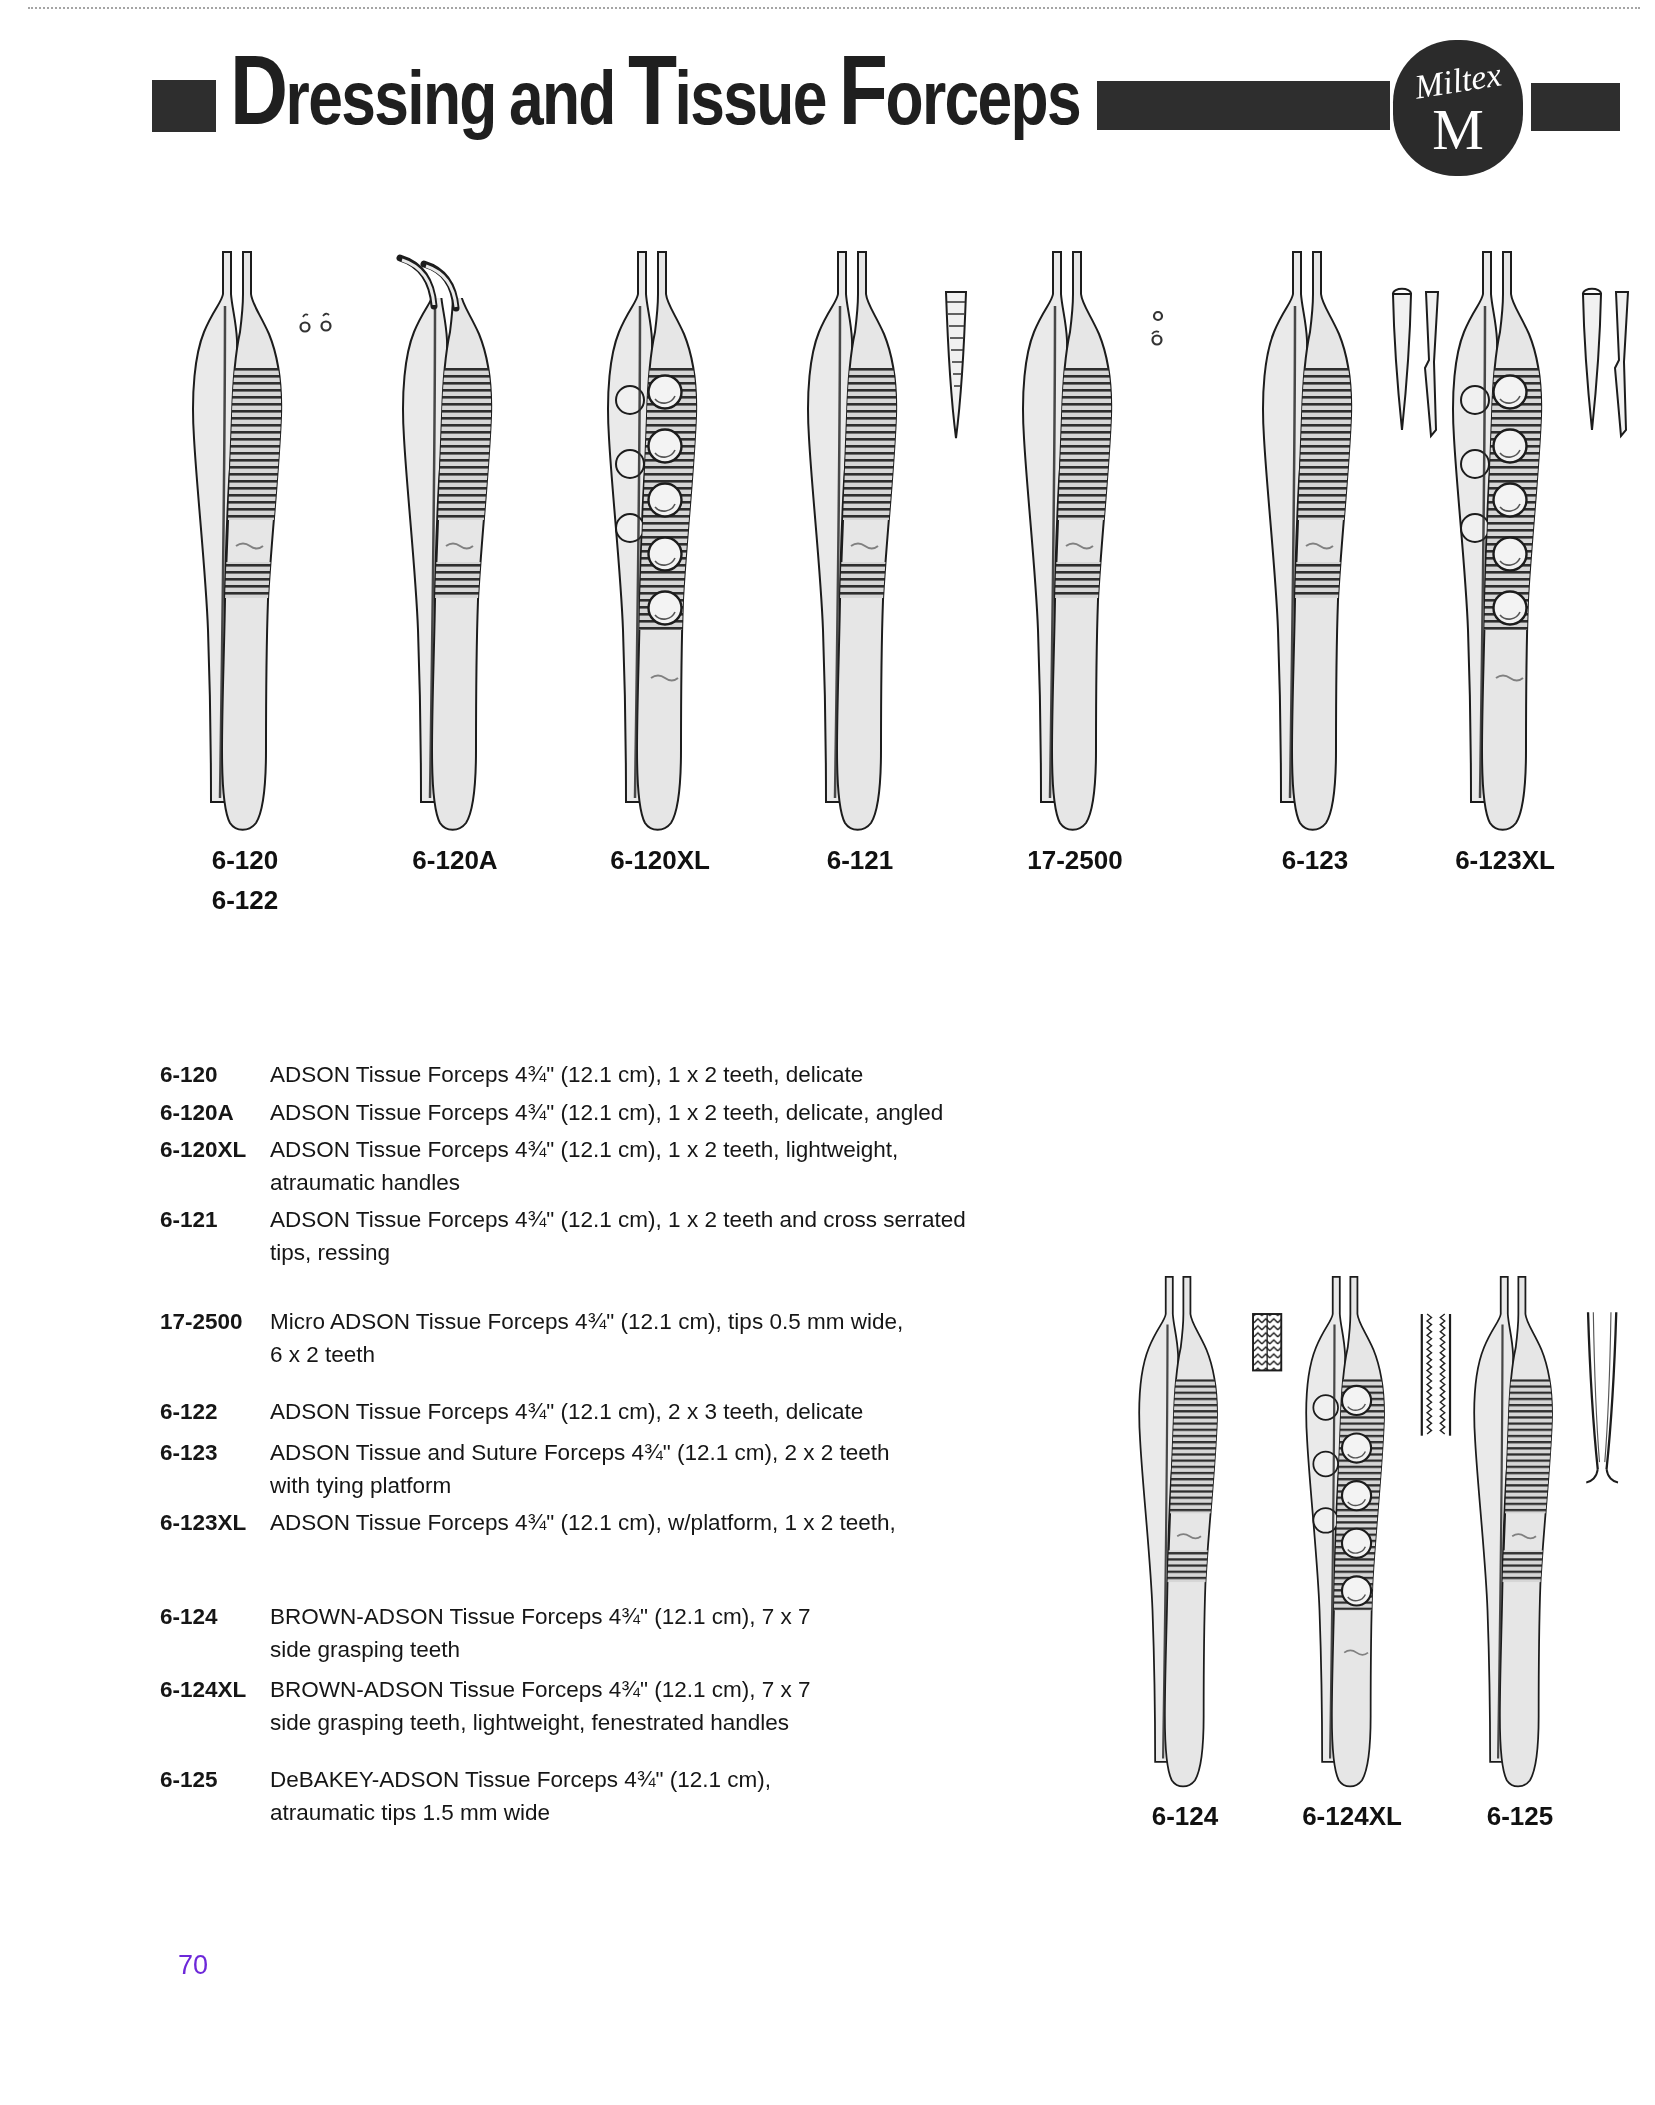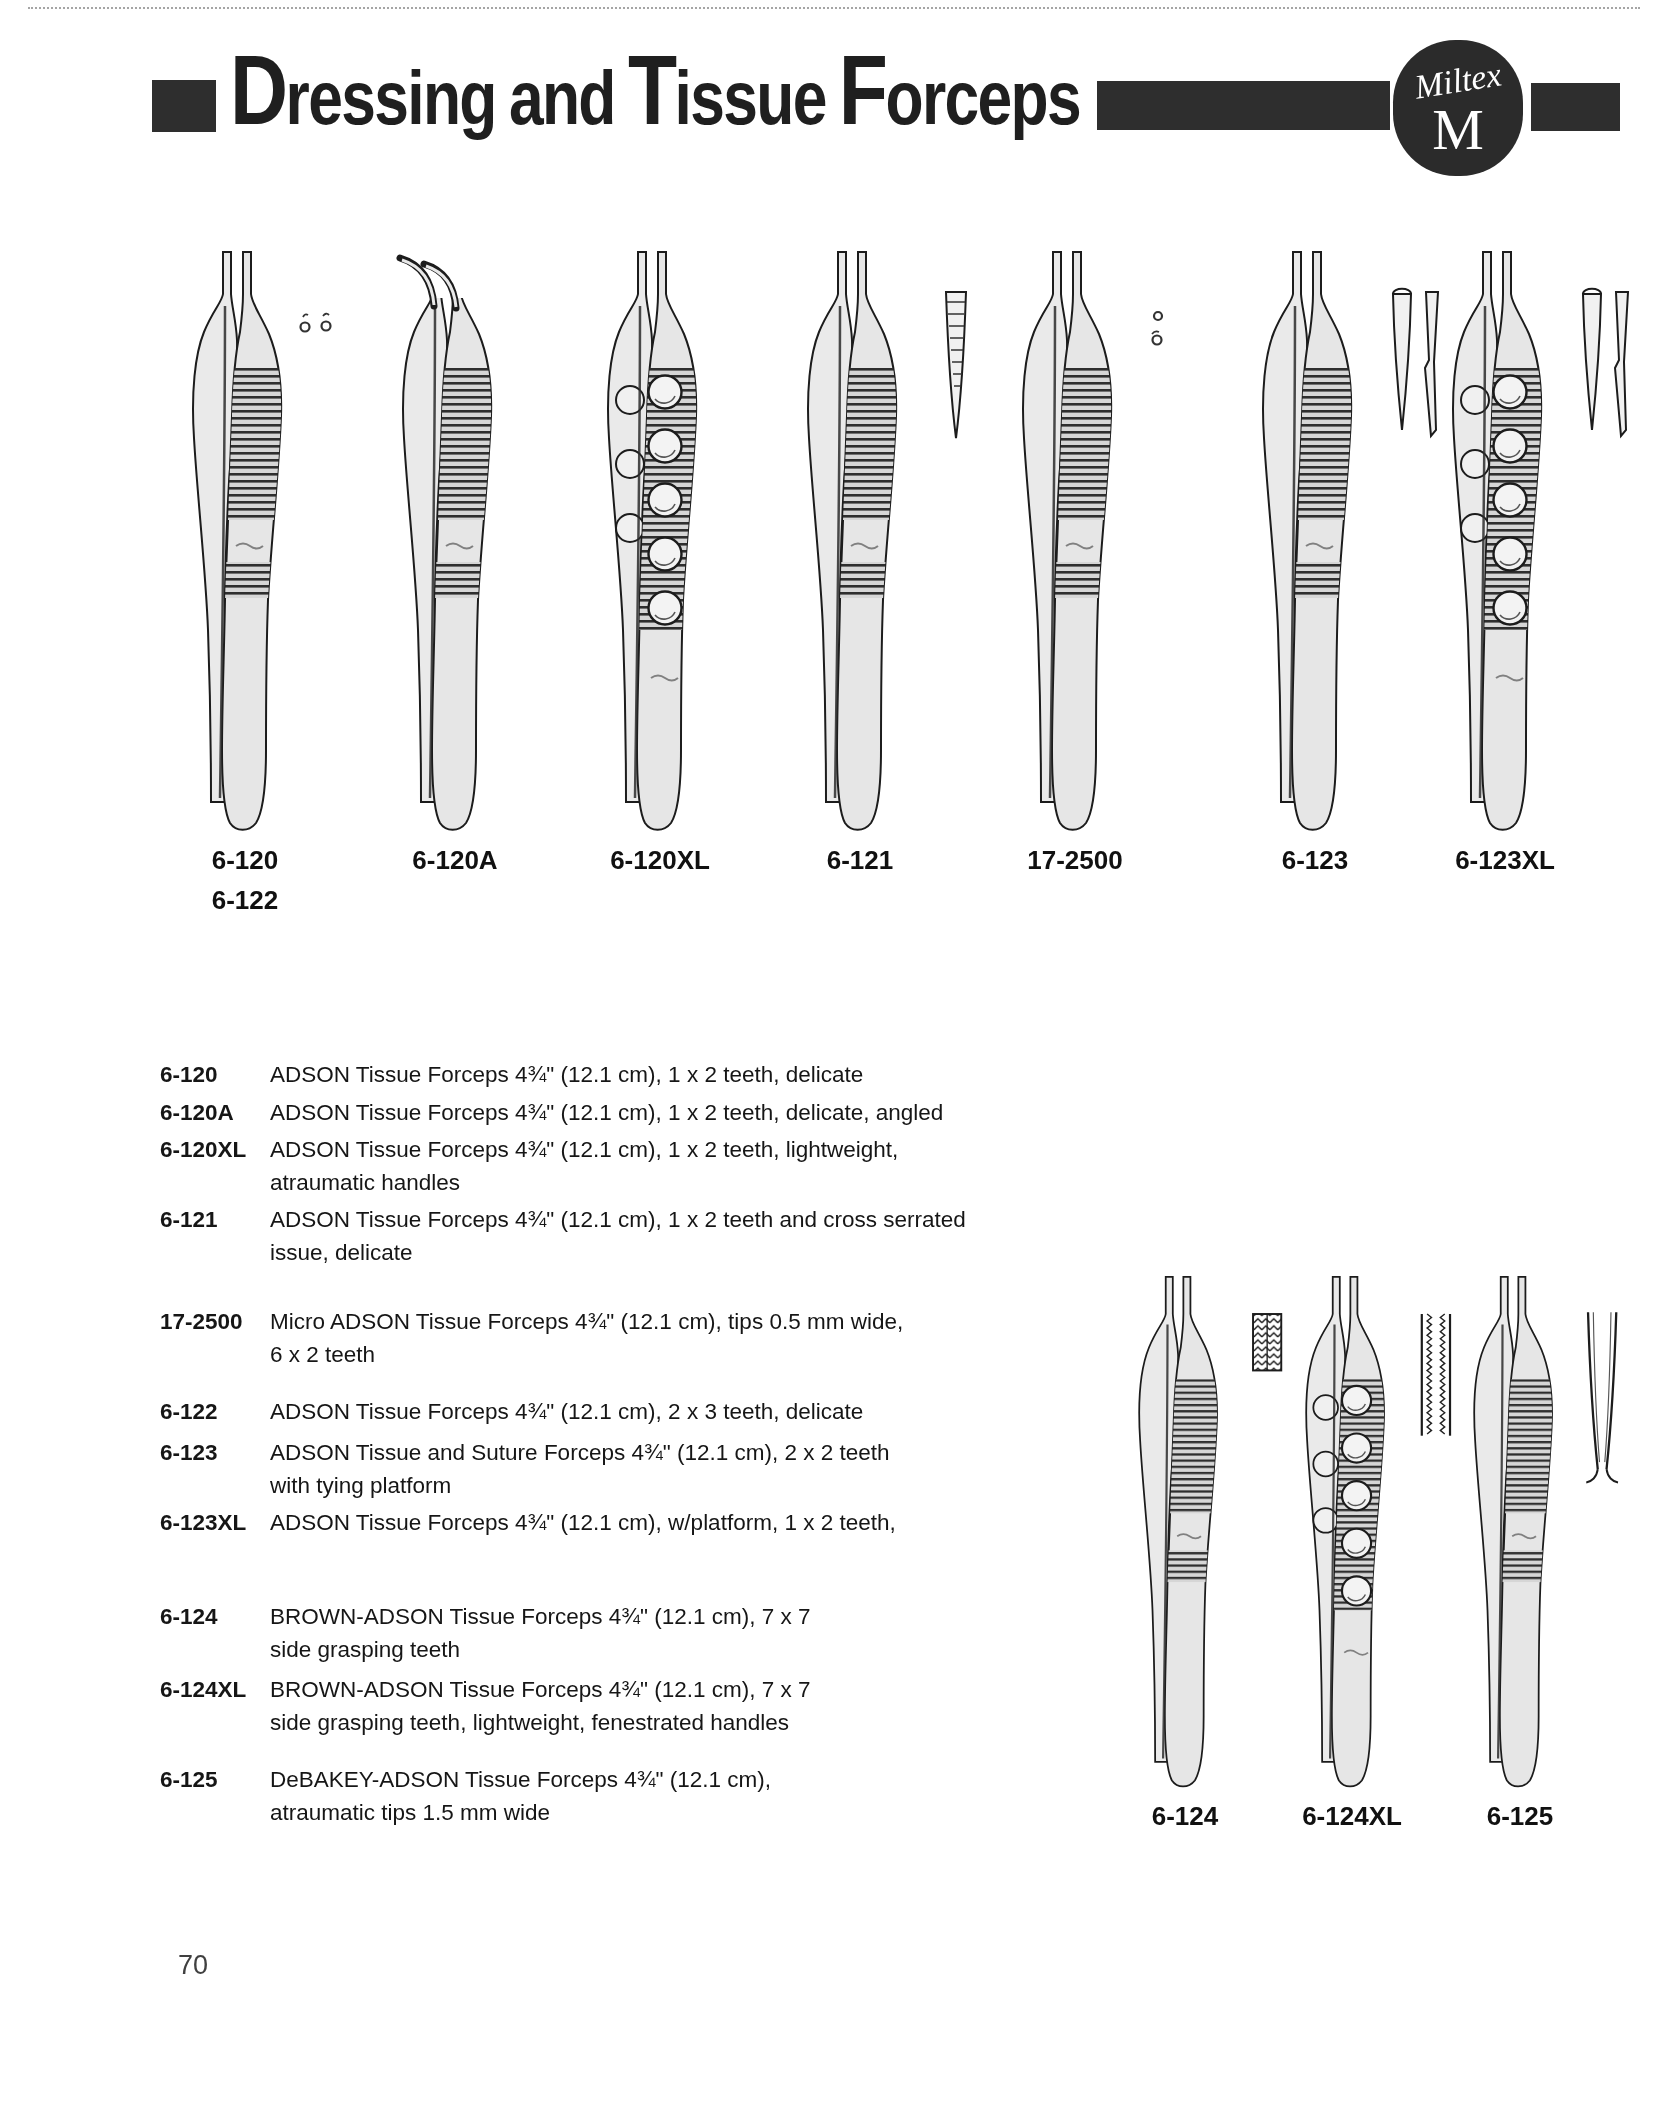--- a/index.html
+++ b/index.html
@@ -35,21 +35,21 @@
   .instr figcaption{
     position:absolute;top:603px;left:75px;transform:translateX(-50%);
     font-weight:bold;font-size:26px;text-align:center;white-space:nowrap;color:#111;
   }
   .instr.small figcaption{top:533px;left:66px;}
   .lbl2{display:block;margin-top:9px;}
   
   .cat{position:absolute;left:160px;width:940px;font-size:22.5px;line-height:33px;color:#161616;}
   .cat .code{position:absolute;left:0;top:0;font-weight:bold;}
   .cat .desc{margin-left:110px;}
-  .pagenum{left:178px;top:1950px;font-size:27px;color:#404040;}
+  .pagenum{left:178px;top:1950px;font-size:27px;color:#6d28d9;}
   .marks{color:#333;}
 </style>
 </head>
 <body>
 
 <div class="abs topline"></div>
 
 <div class="abs hbar" id="bar-left"></div>
 <div class="abs page-title"><span class="w"><span class="cap">D</span>ressing</span><span class="w">and</span><span class="w"><span class="cap">T</span>issue</span><span class="w"><span class="cap">F</span>orceps</span></div>
 <div class="abs hbar" id="bar-mid"></div>
@@ -315,21 +315,21 @@
   <span class="code">6-120XL</span>
   <div class="desc">
     <div>ADSON Tissue Forceps 4¾" (12.1 cm), 1 x 2 teeth, lightweight,</div>
       <div>atraumatic handles</div>
   </div>
 </div>
 <div class="cat" style="top:1203px">
   <span class="code">6-121</span>
   <div class="desc">
     <div>ADSON Tissue Forceps 4¾" (12.1 cm), 1 x 2 teeth and cross serrated</div>
-      <div>issue, delicate</div>
+      <div>tips, ressing</div>
   </div>
 </div>
 <div class="cat" style="top:1305px">
   <span class="code">17-2500</span>
   <div class="desc">
     <div>Micro ADSON Tissue Forceps 4¾" (12.1 cm), tips 0.5 mm wide,</div>
       <div>6 x 2 teeth</div>
   </div>
 </div>
 <div class="cat" style="top:1395px">

